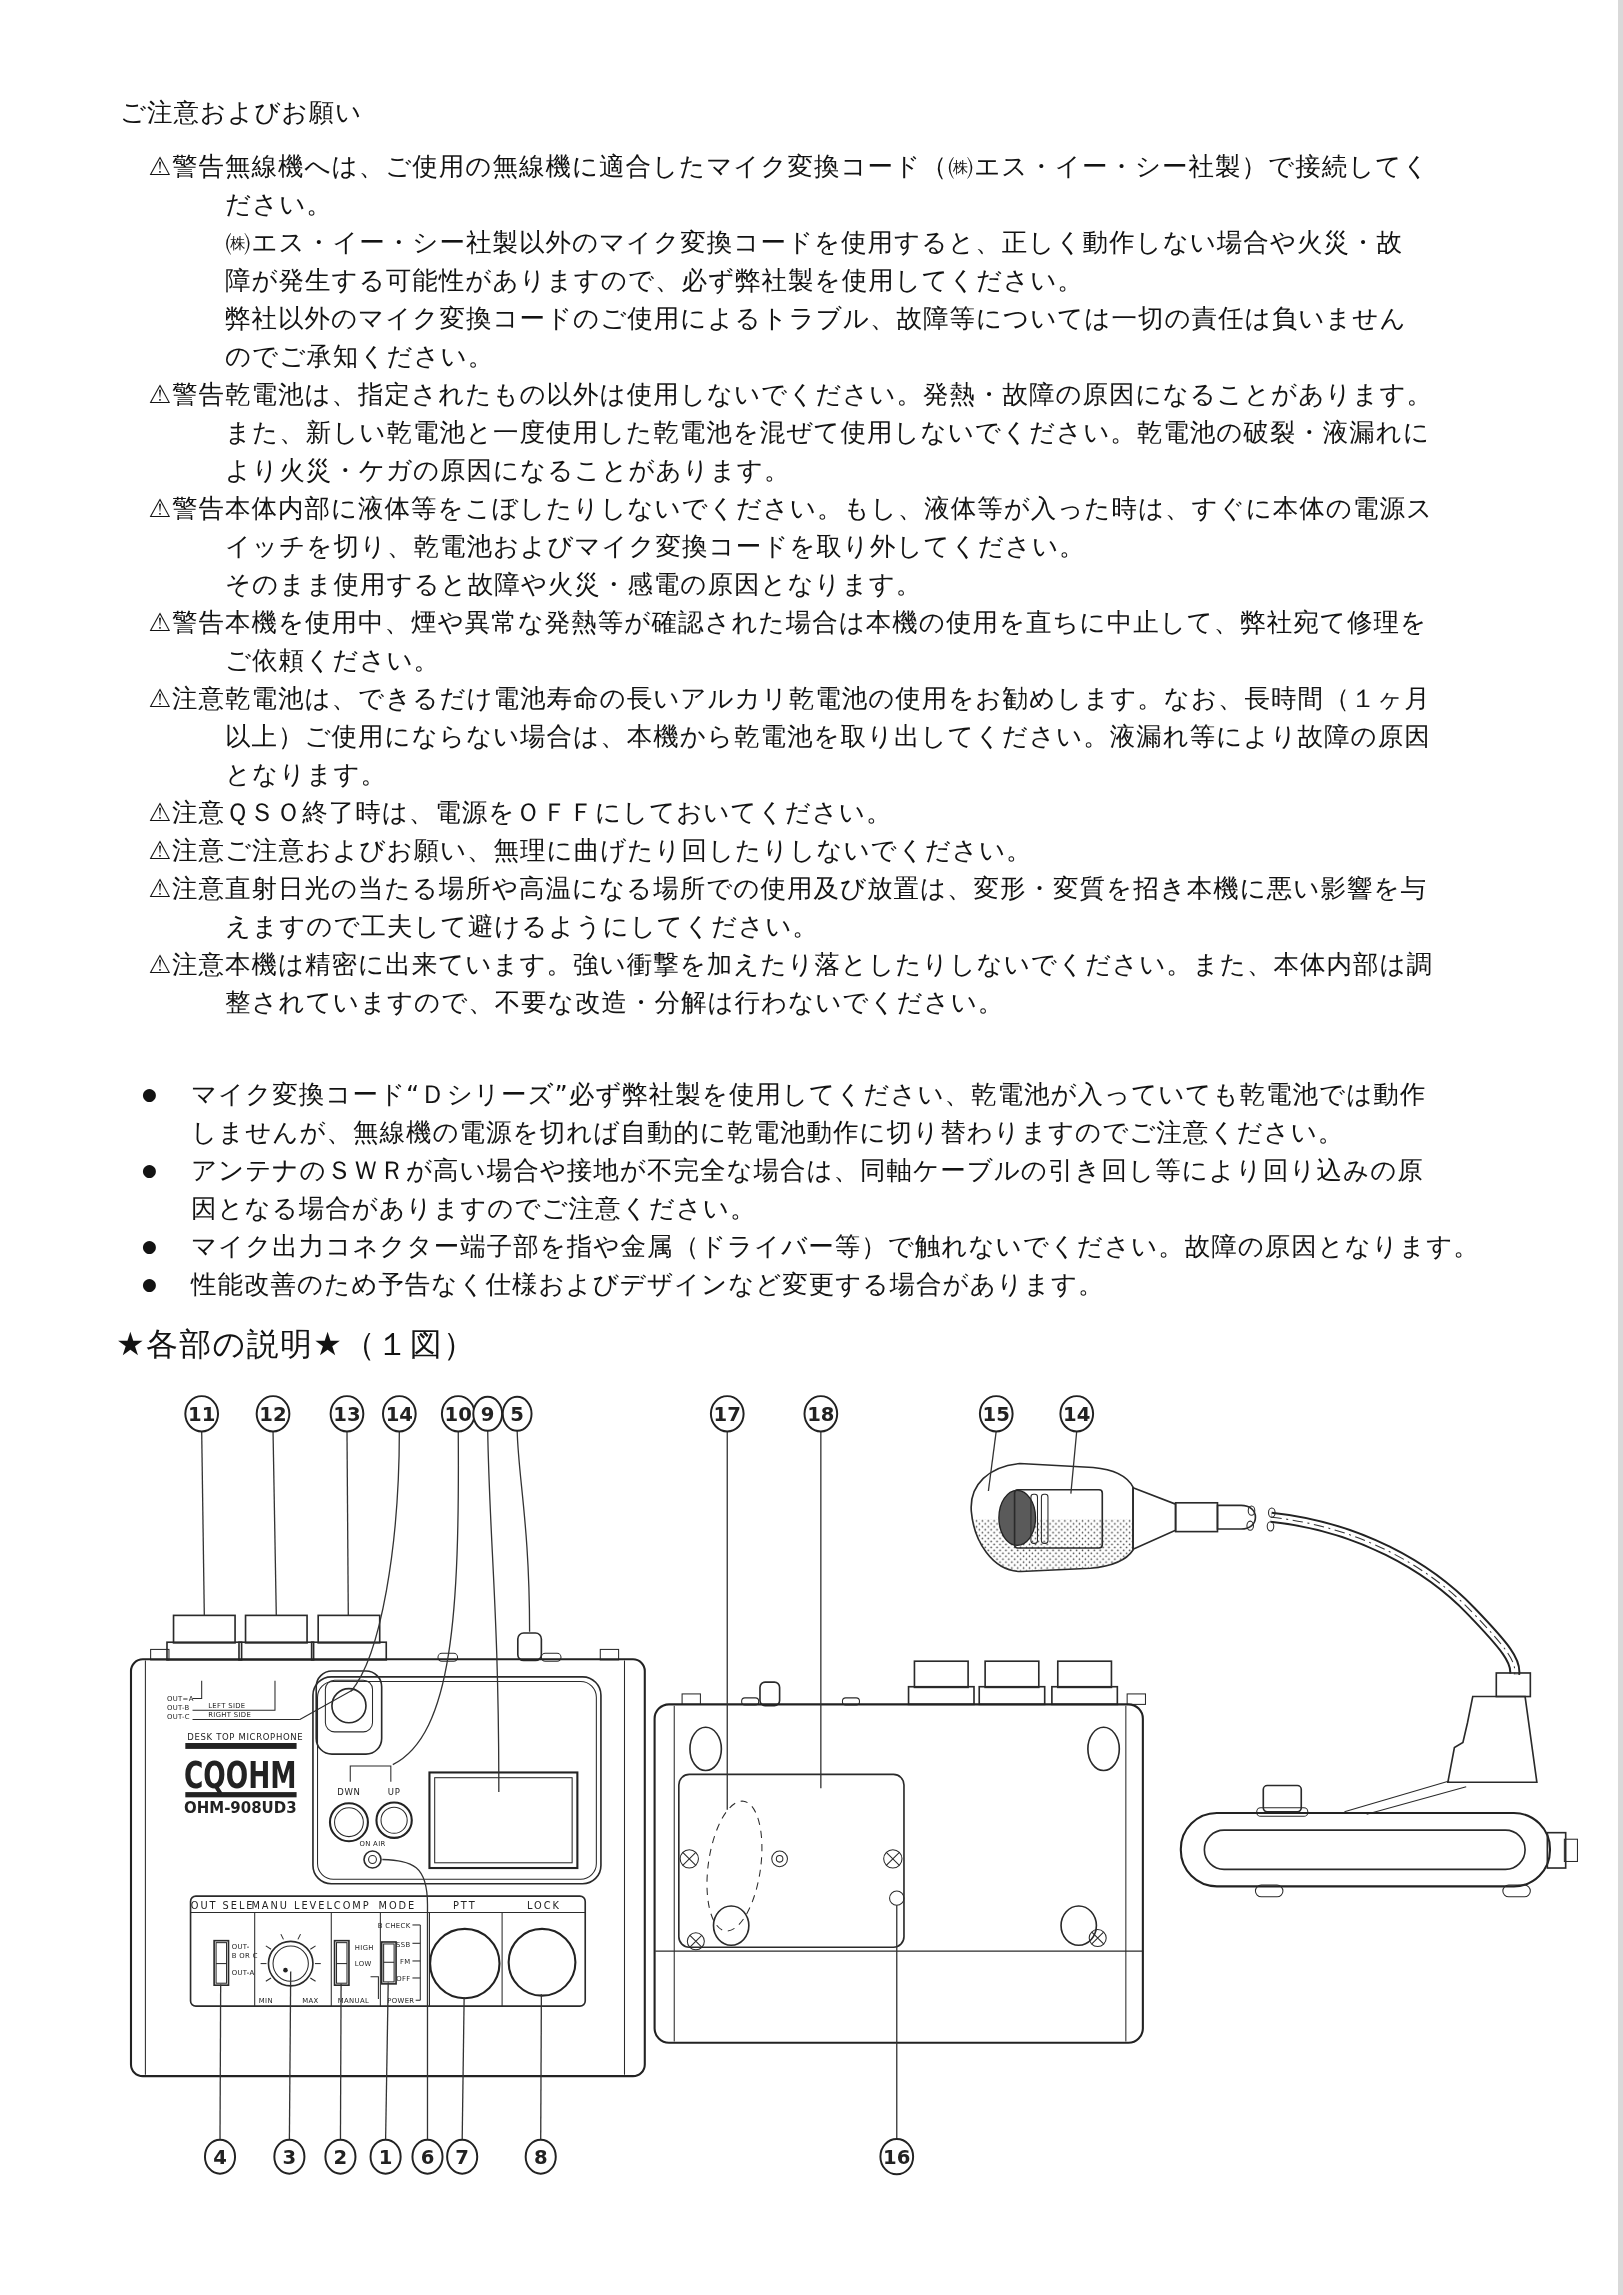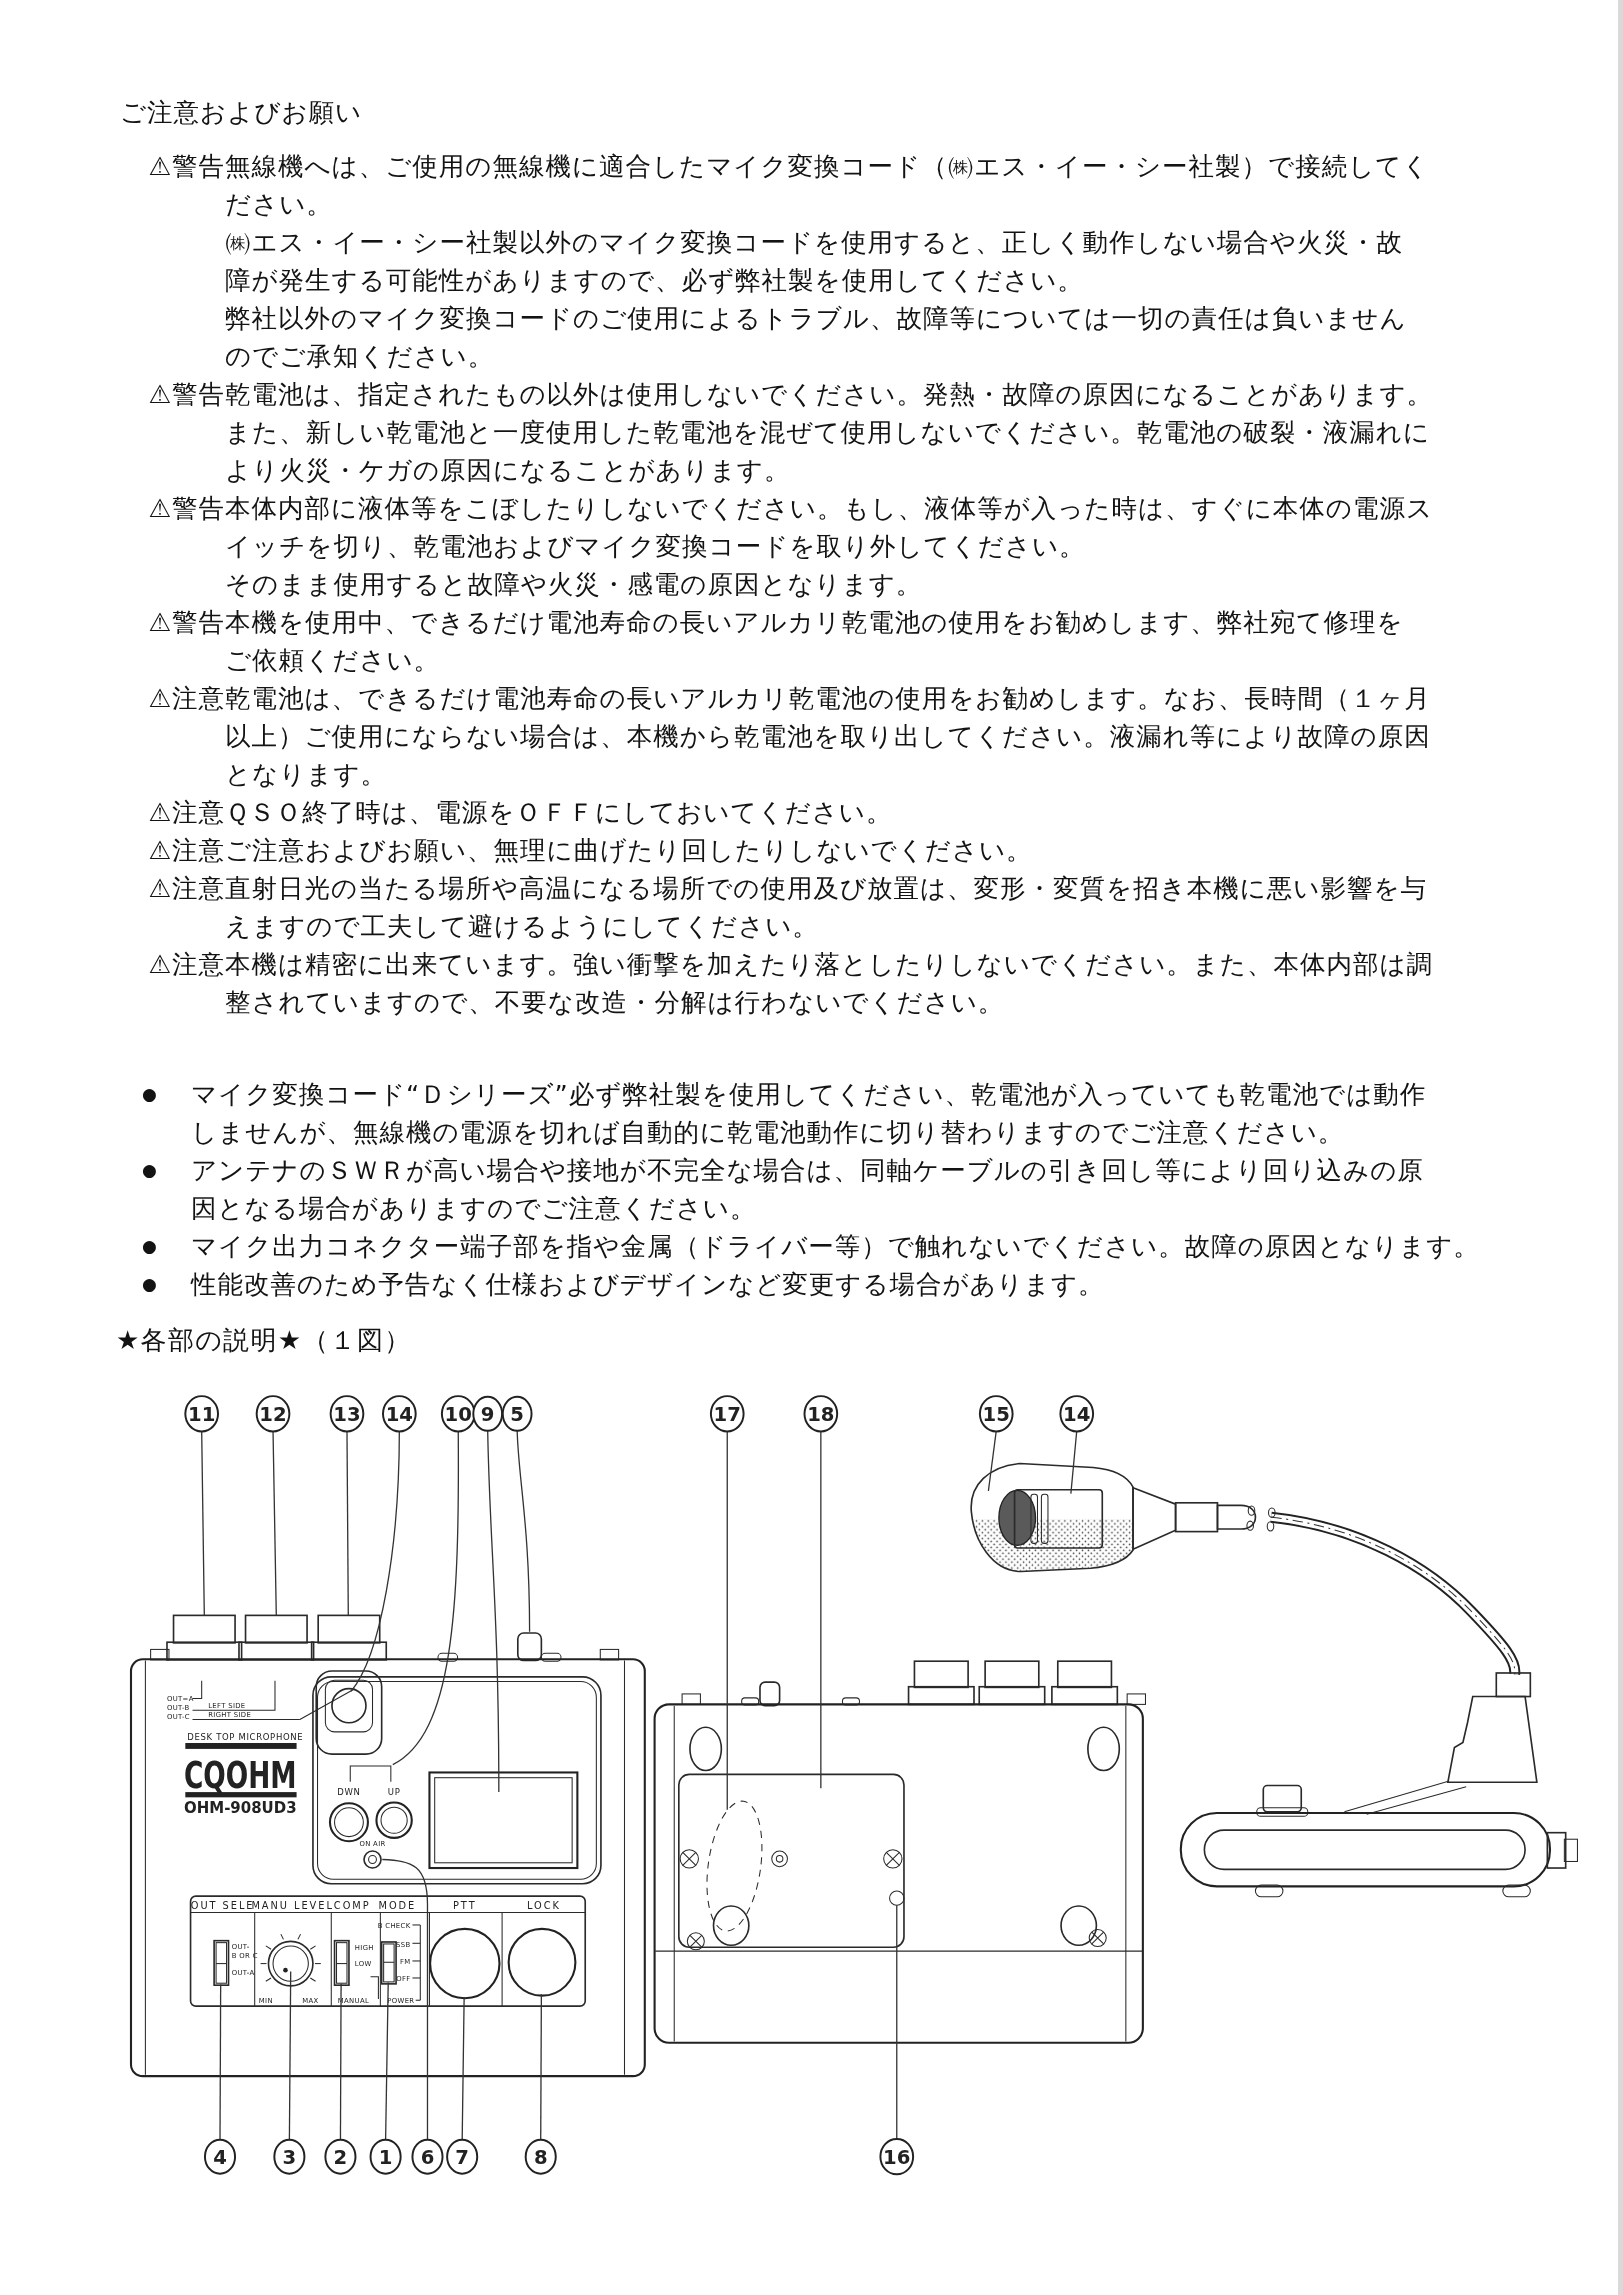--- a/index.html
+++ b/index.html
@@ -20,21 +20,21 @@
   .notice-row{display:grid;grid-template-columns:105px 1fr;align-items:start;}
   .notice-label{white-space:nowrap;text-align:right;}
   .notice-text{white-space:pre-line;}
   .bullets{margin-top:54px;}
   .bullet-row{display:grid;grid-template-columns:71px 1fr;}
   .bullet-dot{padding-left:22px;font-size:17px;line-height:38px;}
   .bullet-text{white-space:pre-line;}
 
   
   .section-title{
-    position:absolute;left:116px;top:1323px;font-size:26px;letter-spacing:1.3px;color:#131313;
+    position:absolute;left:116px;top:1323px;font-size:32px;letter-spacing:1.3px;color:#131313;
   }
 
   
   .diagram{position:absolute;left:59px;top:1381px;width:1525px;height:851px;}
   svg text{font-family:"DejaVu Sans","Liberation Sans",sans-serif;fill:#222;}
   .ln{stroke:#2a2a2a;stroke-width:2.5;fill:none;}
   .ln-thin{stroke:#2a2a2a;stroke-width:1.6;fill:none;}
   .ln-thick{stroke:#222;stroke-width:3.2;fill:none;}
   .leader{stroke:#333;stroke-width:2;fill:none;}
   .callout{stroke:#222;stroke-width:3;fill:#fff;}
@@ -68,21 +68,21 @@
 より火災・ケガの原因になることがあります。</div>
     </div>
     <div class="notice-row">
       <span class="notice-label">⚠警告</span>
       <div class="notice-text">本体内部に液体等をこぼしたりしないでください。もし、液体等が入った時は、すぐに本体の電源ス
 イッチを切り、乾電池およびマイク変換コードを取り外してください。
 そのまま使用すると故障や火災・感電の原因となります。</div>
     </div>
     <div class="notice-row">
       <span class="notice-label">⚠警告</span>
-      <div class="notice-text">本機を使用中、できるだけ電池寿命の長いアルカリ乾電池の使用をお勧めします、弊社宛て修理を
+      <div class="notice-text">本機を使用中、煙や異常な発熱等が確認された場合は本機の使用を直ちに中止して、弊社宛て修理を
 ご依頼ください。</div>
     </div>
     <div class="notice-row">
       <span class="notice-label">⚠注意</span>
       <div class="notice-text">乾電池は、できるだけ電池寿命の長いアルカリ乾電池の使用をお勧めします。なお、長時間（１ヶ月
 以上）ご使用にならない場合は、本機から乾電池を取り出してください。液漏れ等により故障の原因
 となります。</div>
     </div>
     <div class="notice-row">
       <span class="notice-label">⚠注意</span>

